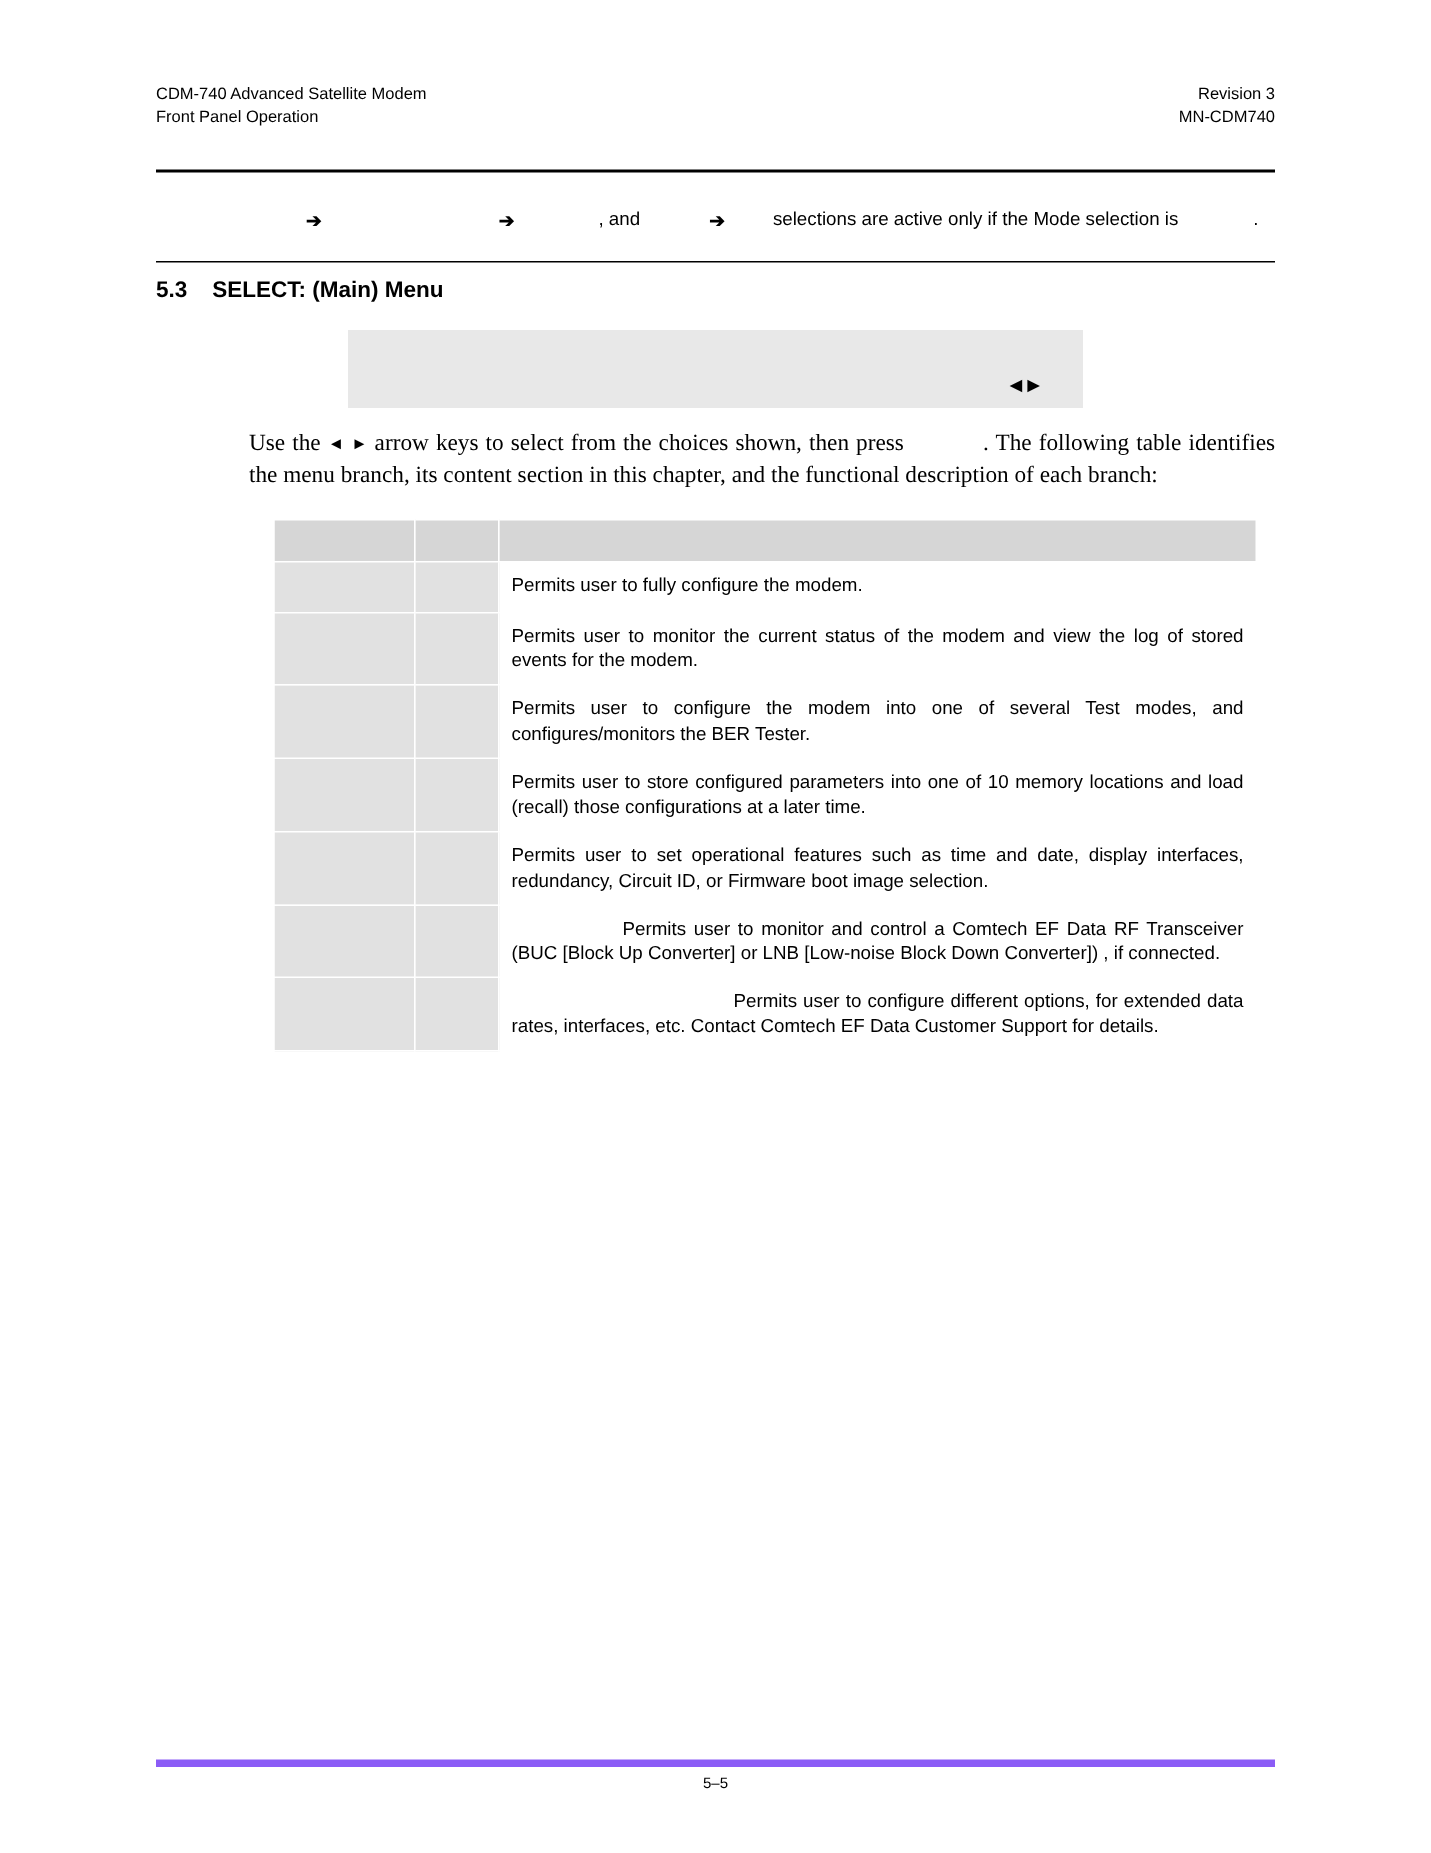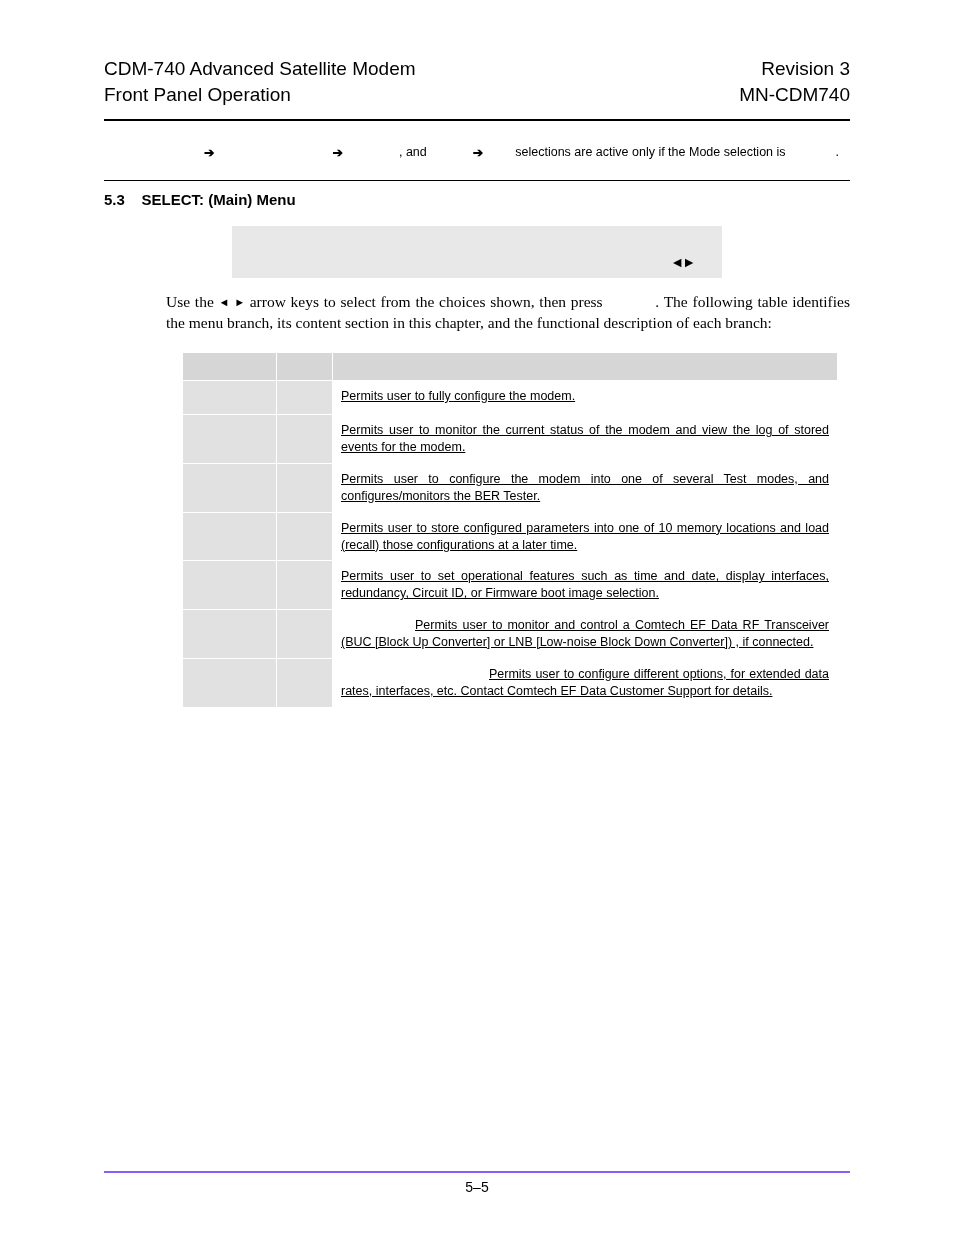--- a/index.html
+++ b/index.html
@@ -13,23 +13,23 @@
   }
   .page {
     padding: 56px 104px 40px 104px;
     height: 100%;
     display: flex;
     flex-direction: column;
   }
   .header-row {
     display: flex;
     justify-content: space-between;
-    font-size: 19px;
+    font-size: 11px;
     line-height: 1.35;
-    margin-bottom: 8px;
+    margin-bottom: 23px;
   }
   .hr-heavy {
     border: none;
     border-top: 2px solid #000;
     margin-top: 4px;
   }
   .note-row {
     display: flex;
     gap: 4px;
     font-size: 12.5px;
@@ -84,29 +84,28 @@
     padding: 7px 8px;
     vertical-align: top;
     line-height: 1.35;
   }
   table.menu td.c-branch, table.menu td.c-sect {
     background: #e1e1e1;
     height: 34px;
   }
   table.menu td.c-desc {
     text-align: justify;
-    text-decoration: underline;
   }
   .col-branch { width: 94px; }
   .col-sect   { width: 56px; }
   .footer {
     margin-top: auto;
-    border-top: 2px solid #8b5cf6;
+    border-top: 5px solid #8b5cf6;
     text-align: center;
-    font-size: 14px;
+    font-size: 10px;
     padding-top: 6px;
   }
 </style>
 </head>
 <body>
 
 <div class="page">
   <div class="header-row">
     <div>
       <div>CDM-740 Advanced Satellite Modem</div>

